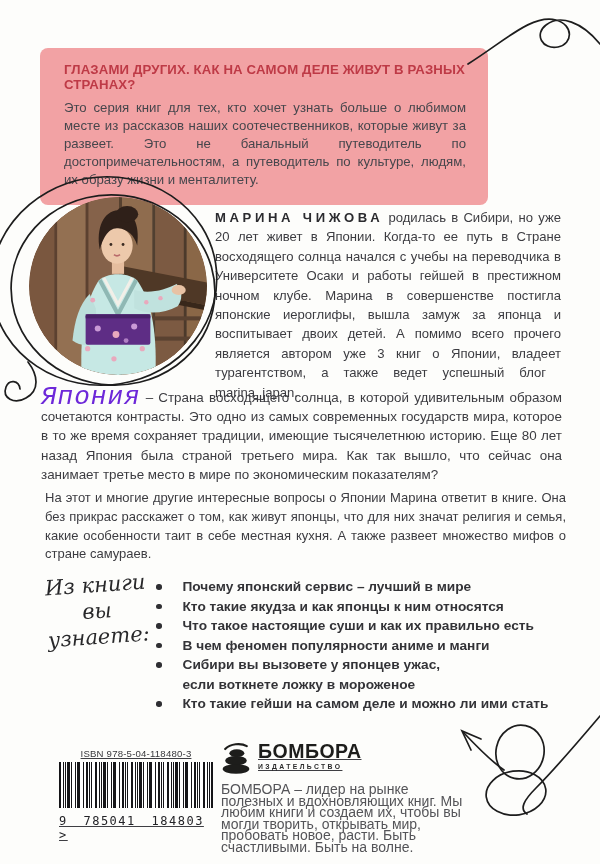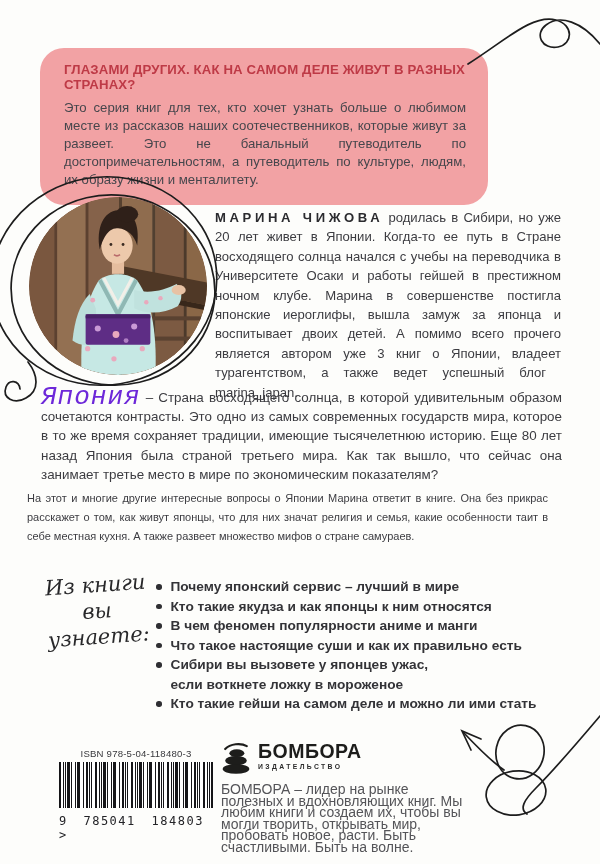--- a/index.html
+++ b/index.html
@@ -6,21 +6,21 @@
   .page {
     position:relative; width:600px; height:864px; margin:0 auto;
     background:#fdfdfb; overflow:hidden;
     font-family:"Liberation Sans", sans-serif; color:#3e3e43;
   }
   .doodles { position:absolute; left:0; top:0; width:600px; height:864px; pointer-events:none; }
 
   
   .series-box {
     position:absolute; left:40px; top:48px; width:448px; box-sizing:border-box;
-    background:#F2A2A4; border-radius:24px; padding:14px 22px 16px 24px;
+    background:#F2A2A4; border-radius:8px; padding:14px 22px 16px 24px;
   }
   .series-title { margin:0 0 7px 0; color:#BE3A46; font-size:13.2px; font-weight:bold; letter-spacing:.15px; }
   .series-body  { margin:0; color:#46464c; font-size:13.2px; line-height:18px; text-align:justify; }
 
   
   .author-photo {
     position:absolute; left:29px; top:197px; width:178px; height:178px;
     border-radius:50%; overflow:hidden;
   }
   .author-photo svg { display:block; width:178px; height:178px; }
@@ -34,53 +34,53 @@
   
   .intro {
     position:absolute; left:41px; top:388px; width:521px;
     font-size:13.4px; line-height:19.2px; text-align:justify; color:#3c3c41;
   }
   .intro-lead {
     font-family:Liberation Mono, monospace; font-style:italic; font-size:26px;
     line-height:14px; letter-spacing:1px; color:#6d28d9; padding-right:5px; vertical-align:-2px;
   }
   .about {
-    position:absolute; left:27px; top:489px; width:521px;
-    font-size:11px; line-height:18.8px; text-align:justify; color:#3c3c41;
+    position:absolute; left:45px; top:489px; width:521px;
+    font-size:13px; line-height:18.8px; text-align:justify; color:#3c3c41;
   }
 
   
   .learn-label {
     position:absolute; left:34px; top:572px; width:126px; text-align:center;
     font-family:"DejaVu Serif", serif; font-style:italic; font-size:21px;
     line-height:26px; color:#28282a; transform:rotate(-4deg);
   }
   .learn-list { position:absolute; left:156px; top:577px; width:406px; }
   .learn-item { display:flex; gap:9px; font-size:13.7px; font-weight:bold; color:#333337; line-height:19.5px; }
   .learn-item .dot { flex:none; width:5.5px; height:5.5px; border-radius:50%; background:#2f2f33; margin-top:7px; }
-  .learn-item .txt { white-space:pre-line; }
-
-  
-  .barcode { position:absolute; left:56px; top:748px; width:160px; }
+  .learn-item .txt { white-space:pre-line;margin-left:12px; }
+
+  
+  .barcode { position:absolute; left:56px; top:748px; width:160px;text-decoration:underline; }
   .isbn { font-size:9.6px; color:#37373b; text-align:center; letter-spacing:.2px; margin-bottom:3px; }
   .bars {
     height:46px; margin:0 3px;
     background:
       repeating-linear-gradient(90deg,#151518 0 2px,transparent 2px 9px),
       repeating-linear-gradient(90deg,#151518 0 1px,transparent 1px 6px),
       repeating-linear-gradient(90deg,#151518 0 1px,transparent 1px 4px);
     background-color:#ffffff;
   }
   .barcode-digits {
     font-family:"DejaVu Sans Mono", monospace; font-size:12px; color:#232327;
     letter-spacing:1.5px; word-spacing:7px; margin-top:6px; padding-left:3px;
   }
 
   .publisher { position:absolute; left:221px; top:741px; width:242px; }
-  .pub-logo { display:flex; align-items:flex-start; gap:7px; }
+  .pub-logo { display:flex; align-items:flex-start; gap:7px;text-decoration:underline; }
   .stones-icon svg { display:block; width:30px; height:36px; }
   .pub-name { font-size:19.5px; font-weight:bold; color:#1d1d1b; letter-spacing:.5px; line-height:21px; }
   .pub-type { font-size:6.8px; font-weight:bold; letter-spacing:2.4px; color:#2b2b2b; margin-top:1px; }
   .pub-about { margin-top:7px; font-size:14px; line-height:11.6px; color:#545458; }
 </style>
 </head>
 <body>
 
 <div class="page">
 
@@ -165,25 +165,25 @@
     <div class="learn-item">
         <span class="dot"></span>
         <span class="txt">Почему японский сервис – лучший в мире</span>
       </div>
     <div class="learn-item">
         <span class="dot"></span>
         <span class="txt">Кто такие якудза и как японцы к ним относятся</span>
       </div>
     <div class="learn-item">
         <span class="dot"></span>
+        <span class="txt">Что такое настоящие суши и как их правильно есть</span>
+      </div>
+    <div class="learn-item">
+        <span class="dot"></span>
         <span class="txt">В чем феномен популярности аниме и манги</span>
-      </div>
-    <div class="learn-item">
-        <span class="dot"></span>
-        <span class="txt">Что такое настоящие суши и как их правильно есть</span>
       </div>
     <div class="learn-item">
         <span class="dot"></span>
         <span class="txt">Сибири вы вызовете у японцев ужас,
 если воткнете ложку в мороженое</span>
       </div>
     <div class="learn-item">
         <span class="dot"></span>
         <span class="txt">Кто такие гейши на самом деле и можно ли ими стать</span>
       </div>

